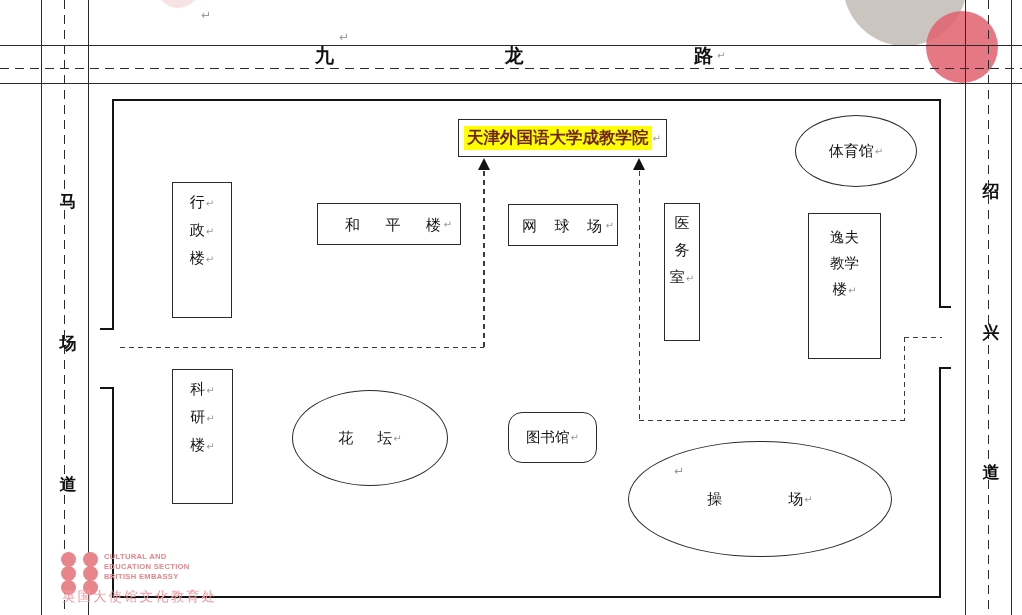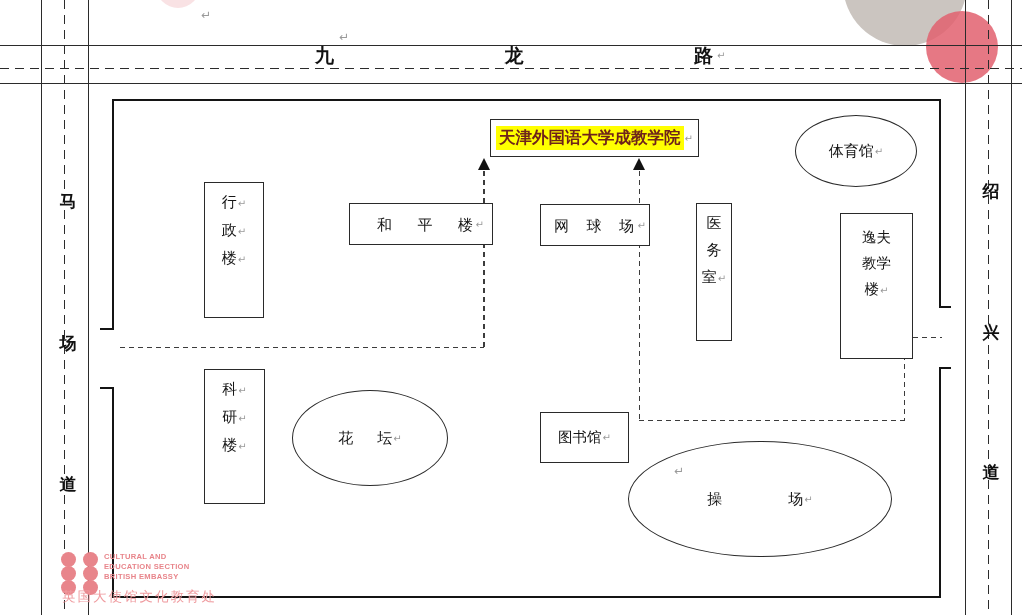--- a/index.html
+++ b/index.html
@@ -15,21 +15,21 @@
   .vdash{width:1.4px;background:repeating-linear-gradient(180deg,#2b2b2b 0 9px,transparent 9px 15px);}
   
   .bh{height:2.4px;background:#141414;}
   .bv{width:2.4px;background:#141414;}
   .tick{height:2.2px;background:#141414;}
   
   .pdh{height:1.3px;background:repeating-linear-gradient(90deg,#3c3c3c 0 5px,transparent 5px 9px);}
   .pdv{width:1.3px;background:repeating-linear-gradient(180deg,#3c3c3c 0 5px,transparent 5px 9px);}
   .arrow-up{width:0;height:0;border-left:6px solid transparent;border-right:6px solid transparent;border-bottom:12px solid #121212;}
   
-  .box{background:#fff;border:1.4px solid #2a2a2a;box-sizing:border-box;margin-left:32px;}
+  .box{background:#fff;border:1.4px solid #2a2a2a;box-sizing:border-box;}
   .ellipse{background:#fff;border:1.3px solid #2a2a2a;border-radius:50%;box-sizing:border-box;}
   .vtext{display:flex;flex-direction:column;align-items:center;font-size:15px;line-height:26px;}
   .vtext .row{display:flex;align-items:baseline;white-space:nowrap;}
   .spread{display:flex;justify-content:space-between;align-items:center;font-size:15px;}
   .center{display:flex;justify-content:center;align-items:center;}
   .sq{text-decoration-style:wavy;text-decoration-color:#e05252;text-decoration-thickness:1px;text-underline-offset:3px;}
   .pil{color:#9a9a9a;font-size:10px;font-family:"DejaVu Sans","Liberation Sans",sans-serif;margin-left:1px;}
   
   .roadlbl{font-weight:bold;font-size:19px;color:#111;}
   .vroadlbl{display:flex;flex-direction:column;justify-content:space-between;align-items:center;font-weight:bold;font-size:17px;color:#111;}
@@ -167,21 +167,21 @@
   </div>
 
   <div class="abs ellipse center" style="left:292px;top:390px;width:156px;height:96px;">
     <span class="spread" style="width:54px;">
         <span>花</span>
         <span>坛</span>
       </span>
     <span class="pil">↵</span>
   </div>
 
-  <div class="abs box center" style="left:508px;top:412px;width:89px;height:51px;">
+  <div class="abs box center" style="left:508px;top:412px;width:89px;height:51px;border-radius:14px;">
     <span class="sq" style="font-size:14.5px;">图书馆</span>
     <span class="pil">↵</span>
   </div>
 
   <div class="abs ellipse center" style="left:628px;top:441px;width:264px;height:116px;">
     <span class="spread" style="width:96px;">
         <span>操</span>
         <span>场</span>
       </span>
     <span class="pil">↵</span>

